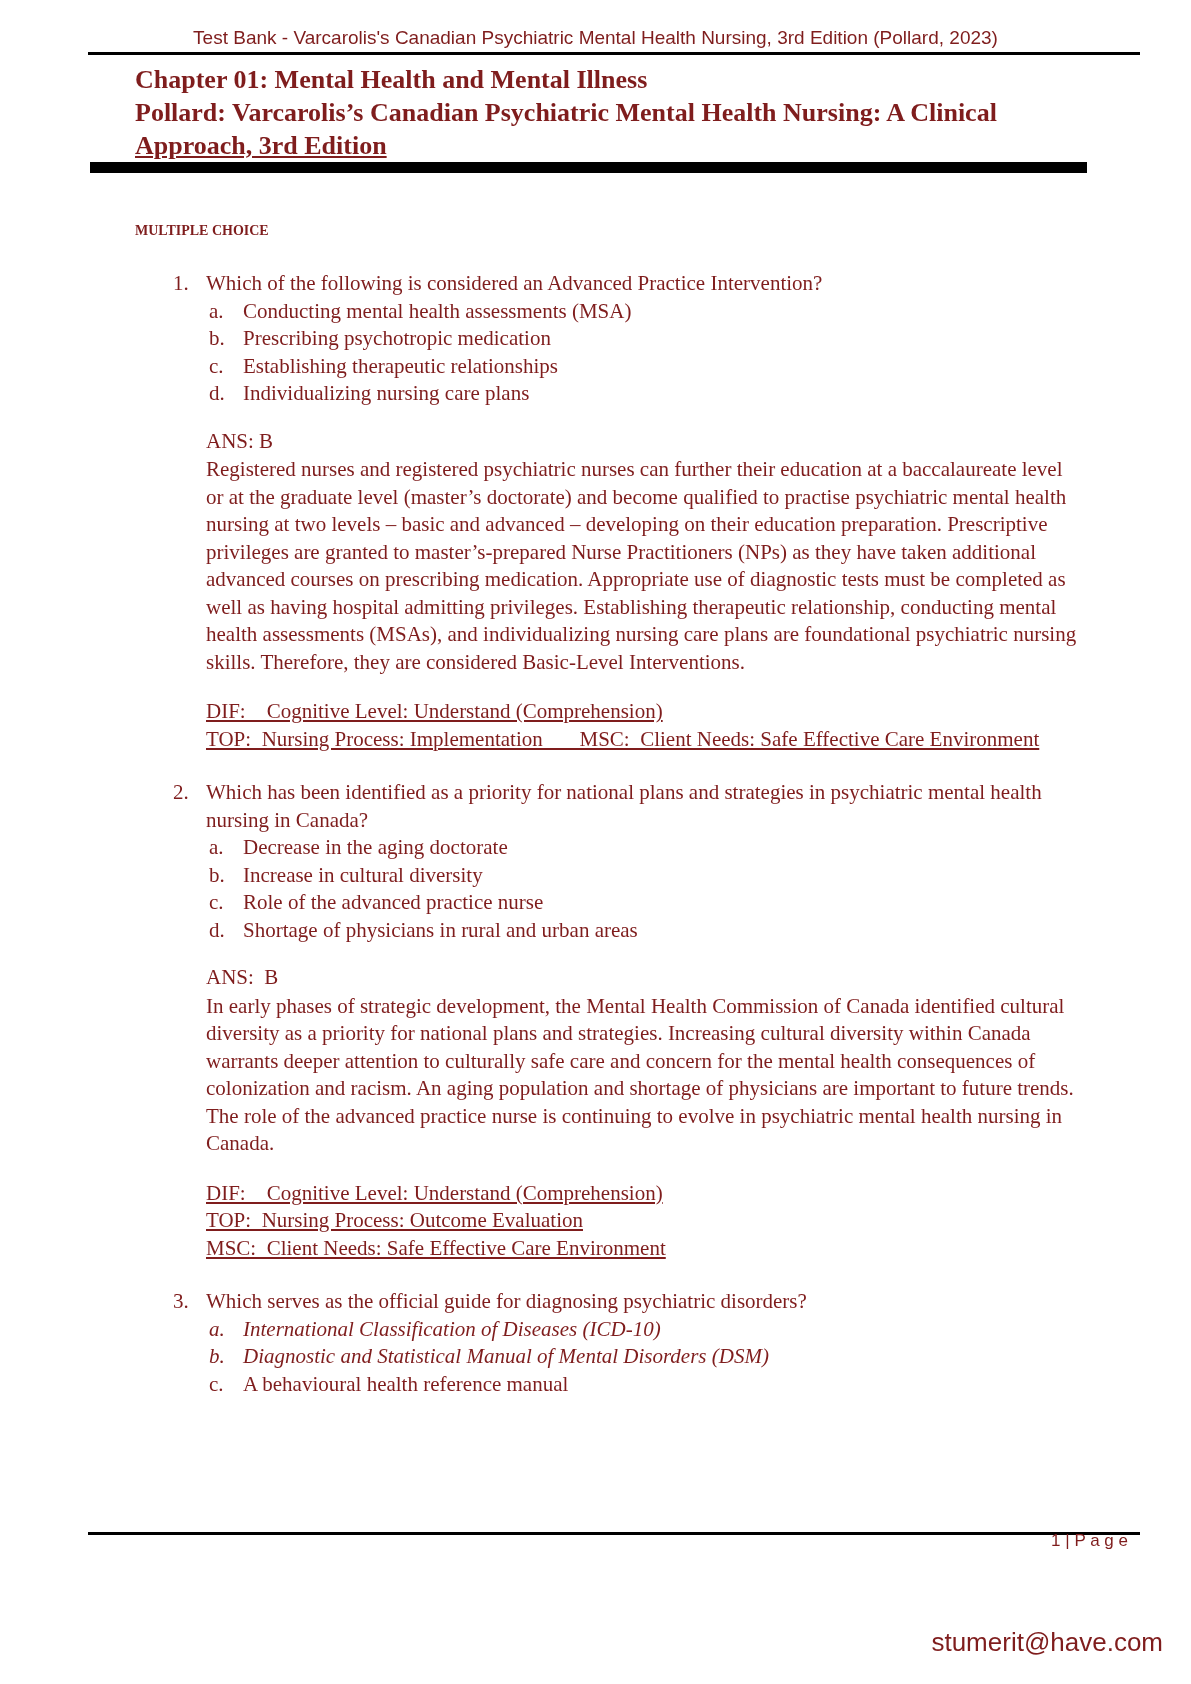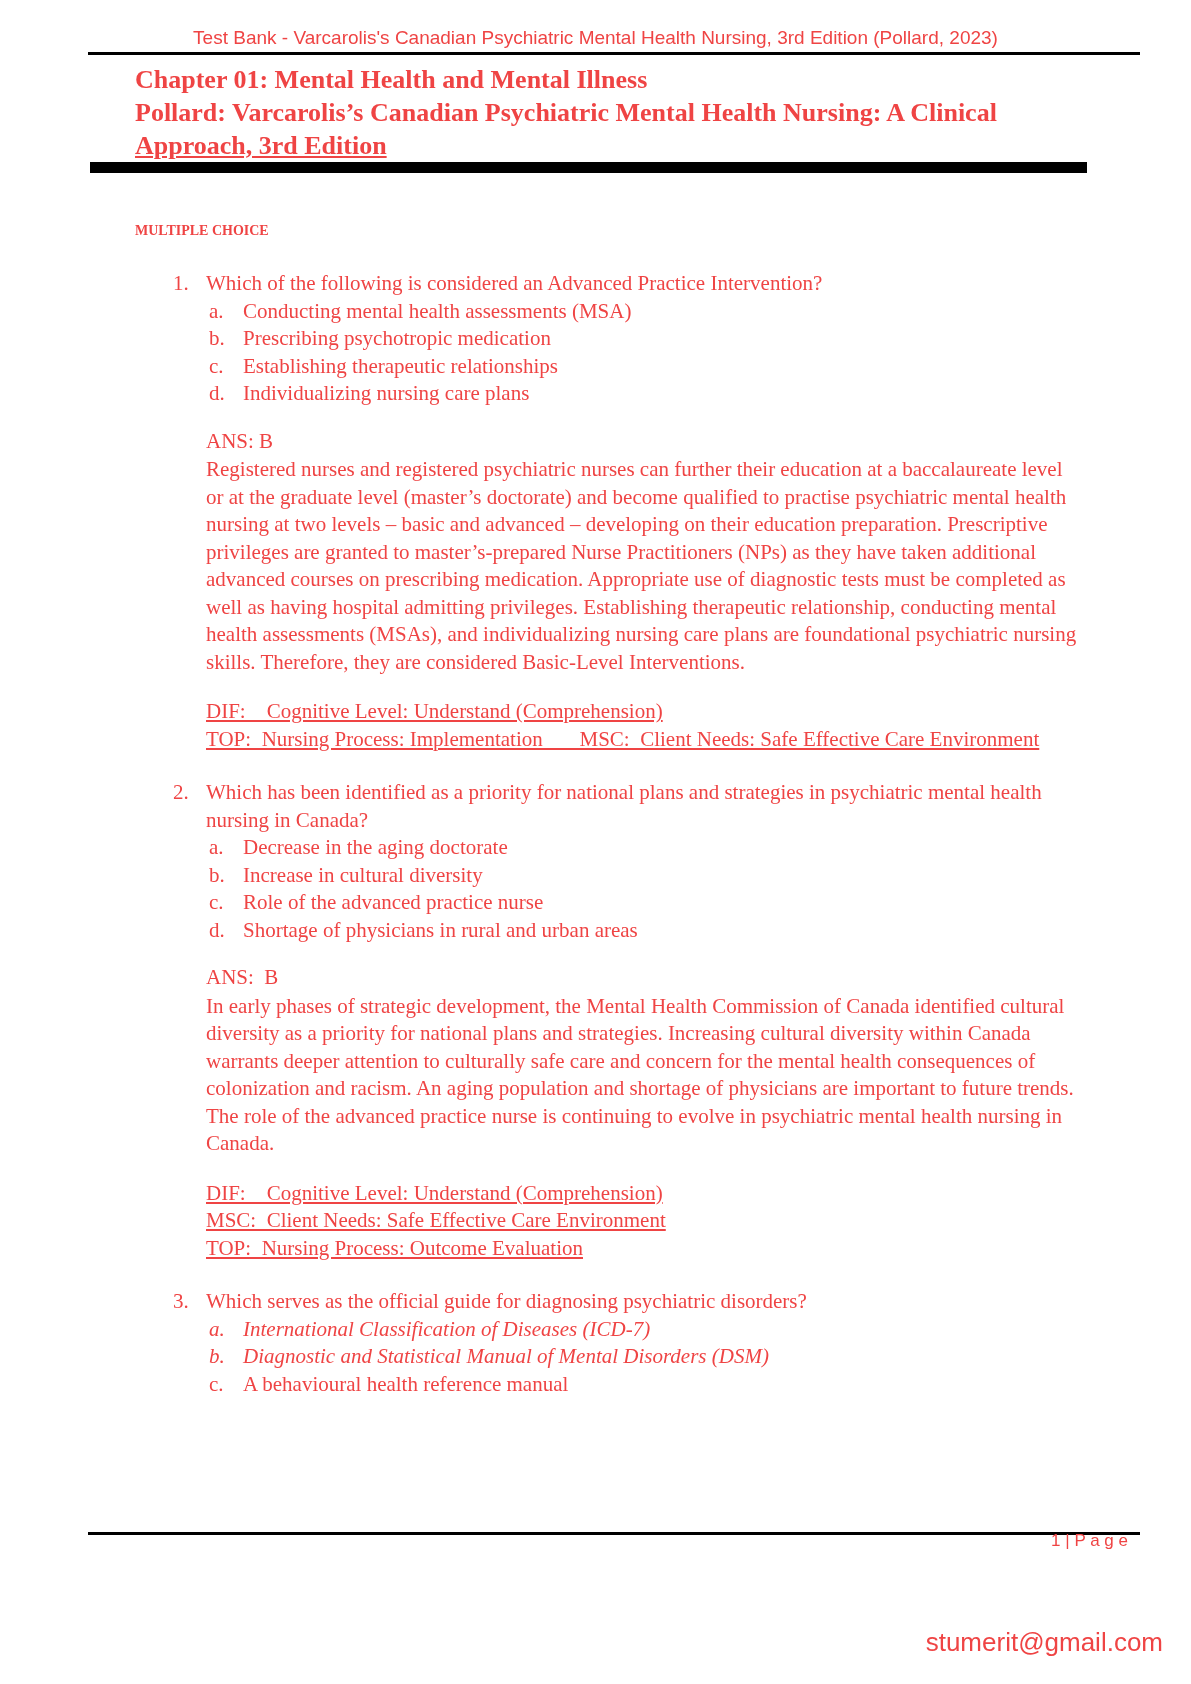--- a/index.html
+++ b/index.html
@@ -3,21 +3,21 @@
 <meta charset="utf-8">
 <style>
   html,body{margin:0;padding:0;background:#fff;}
   .page{
     position:relative;
     width:1191px;
     height:1684px;
     background:#ffffff;
     overflow:hidden;
     font-family:"Liberation Serif","DejaVu Serif",serif;
-    color:#ef4444;
+    color:#7f1d1d;
   }
   
   .running-header{
     margin-top:27px;
     text-align:center;
     font-family:"Liberation Sans","DejaVu Sans",sans-serif;
     font-size:19px;
     line-height:22px;
   }
   .header-rule{
@@ -150,43 +150,43 @@
         <span class="opt-text">Role of the advanced practice nurse</span>
       </div>
       <div class="opt-row">
         <span class="opt-letter">d.</span>
         <span class="opt-text">Shortage of physicians in rural and urban areas</span>
       </div>
       <div class="ans">ANS:  B</div>
       <div class="rationale">In early phases of strategic development, the Mental Health Commission of Canada identified cultural diversity as a priority for national plans and strategies. Increasing cultural diversity within Canada warrants deeper attention to culturally safe care and concern for the mental health consequences of colonization and racism. An aging population and shortage of physicians are important to future trends. The role of the advanced practice nurse is continuing to evolve in psychiatric mental health nursing in Canada.</div>
       <div class="metas">
         <div class="meta">DIF:    Cognitive Level: Understand (Comprehension)</div>
+        <div class="meta">TOP:  Nursing Process: Outcome Evaluation</div>
         <div class="meta">MSC:  Client Needs: Safe Effective Care Environment</div>
-        <div class="meta">TOP:  Nursing Process: Outcome Evaluation</div>
       </div>
     </div>
 
     <div class="question">
       <div class="q-row">
         <span class="q-num">3.</span>
         <span class="q-text">Which serves as the official guide for diagnosing psychiatric disorders?</span>
       </div>
       <div class="opt-row italic">
         <span class="opt-letter">a.</span>
-        <span class="opt-text">International Classification of Diseases (ICD-7)</span>
+        <span class="opt-text">International Classification of Diseases (ICD-10)</span>
       </div>
       <div class="opt-row italic">
         <span class="opt-letter">b.</span>
         <span class="opt-text">Diagnostic and Statistical Manual of Mental Disorders (DSM)</span>
       </div>
       <div class="opt-row">
         <span class="opt-letter">c.</span>
         <span class="opt-text">A behavioural health reference manual</span>
       </div>
     </div>
 
   </div>
 
   <hr class="footer-rule">
   <div class="page-label">1 | P a g e</div>
-  <div class="email-mark">stumerit@gmail.com</div>
+  <div class="email-mark">stumerit@have.com</div>
 
 </div>
 
 </body></html>

